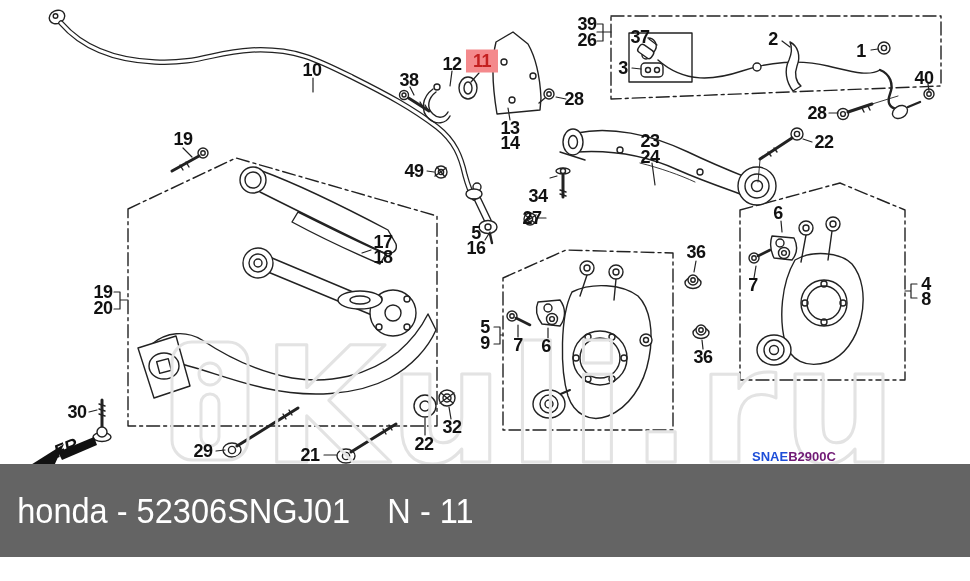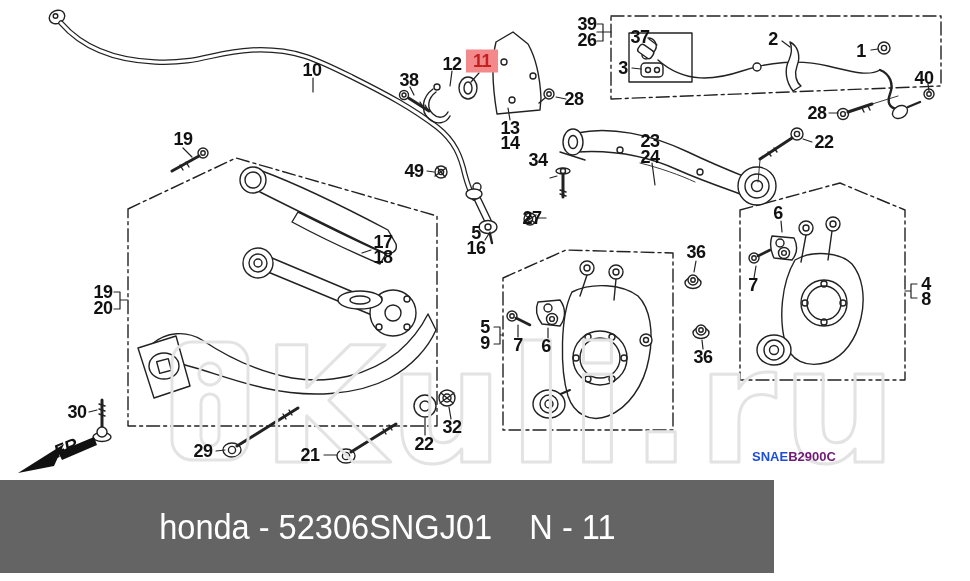--- a/index.html
+++ b/index.html
@@ -6,22 +6,22 @@
   .stage{position:relative;width:970px;height:581px;background:#fff;overflow:hidden;
          font-family:"Liberation Sans",sans-serif;}
   .art{position:absolute;left:0;top:0;pointer-events:none;}
   .co{position:absolute;transform:translate(-50%,-50%);font-weight:bold;font-size:18px;
       line-height:1;color:#111;letter-spacing:-0.5px;white-space:nowrap;cursor:default;}
   .co.hl{background:#f4898c;color:#c42020;padding:2px 7px 3px 7px;}
   .fr{position:absolute;left:54px;top:437px;transform:rotate(-22deg);font-weight:bold;
       font-style:italic;font-size:18px;color:#111;}
   .dcode{position:absolute;left:752px;top:449px;font-size:13px;font-weight:bold;}
   .dcode .p1{color:#1d4ed8;} .dcode .p2{color:#701a75;}
-  .footer{position:absolute;left:0;top:480px;width:774px;height:93px;background:#646464;
-          display:flex;align-items:center;justify-content:center;}
+  .footer{position:absolute;left:0;top:464px;width:970px;height:93px;background:#646464;
+          display:flex;align-items:center;}
   .footer .inner{display:flex;gap:40px;color:#fff;font-size:35px;transform:scaleX(.93);
           white-space:nowrap;}
 </style>
 </head>
 <body>
 
 <div class="stage">
 
   <svg class="art" width="970" height="581" viewBox="0 0 970 581">
     <g fill="none" stroke="#222" stroke-width="1.4" stroke-linecap="round" stroke-linejoin="round">
@@ -287,21 +287,21 @@
   <div class="co" style="left:640px;top:37px">37</div>
   <div class="co" style="left:623px;top:68px">3</div>
   <div class="co" style="left:773px;top:39px">2</div>
   <div class="co" style="left:861px;top:51px">1</div>
   <div class="co" style="left:924px;top:78px">40</div>
   <div class="co" style="left:817px;top:113px">28</div>
   <div class="co" style="left:824px;top:142px">22</div>
   <div class="co" style="left:650px;top:141px">23</div>
   <div class="co" style="left:650px;top:157px">24</div>
   <div class="co" style="left:414px;top:171px">49</div>
-  <div class="co" style="left:538px;top:160px">34</div>
+  <div class="co" style="left:538px;top:196px">34</div>
   <div class="co" style="left:532px;top:218px">27</div>
   <div class="co" style="left:476px;top:233px">5</div>
   <div class="co" style="left:476px;top:248px">16</div>
   <div class="co" style="left:383px;top:242px">17</div>
   <div class="co" style="left:383px;top:257px">18</div>
   <div class="co" style="left:183px;top:139px">19</div>
   <div class="co" style="left:103px;top:292px">19</div>
   <div class="co" style="left:103px;top:308px">20</div>
   <div class="co" style="left:696px;top:252px">36</div>
   <div class="co" style="left:703px;top:357px">36</div>

